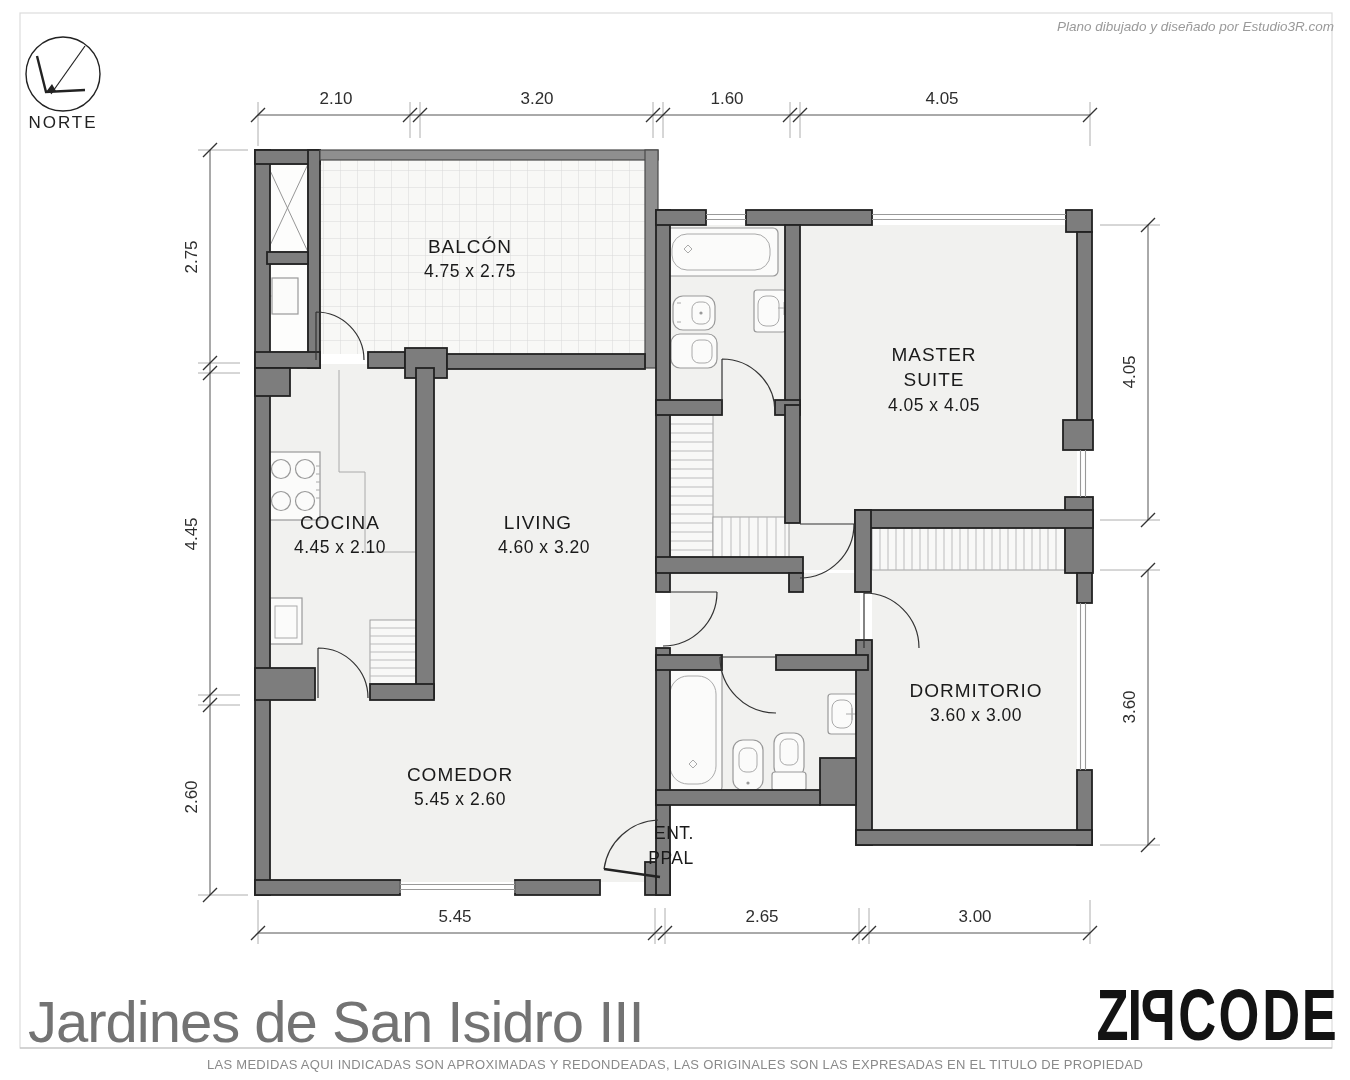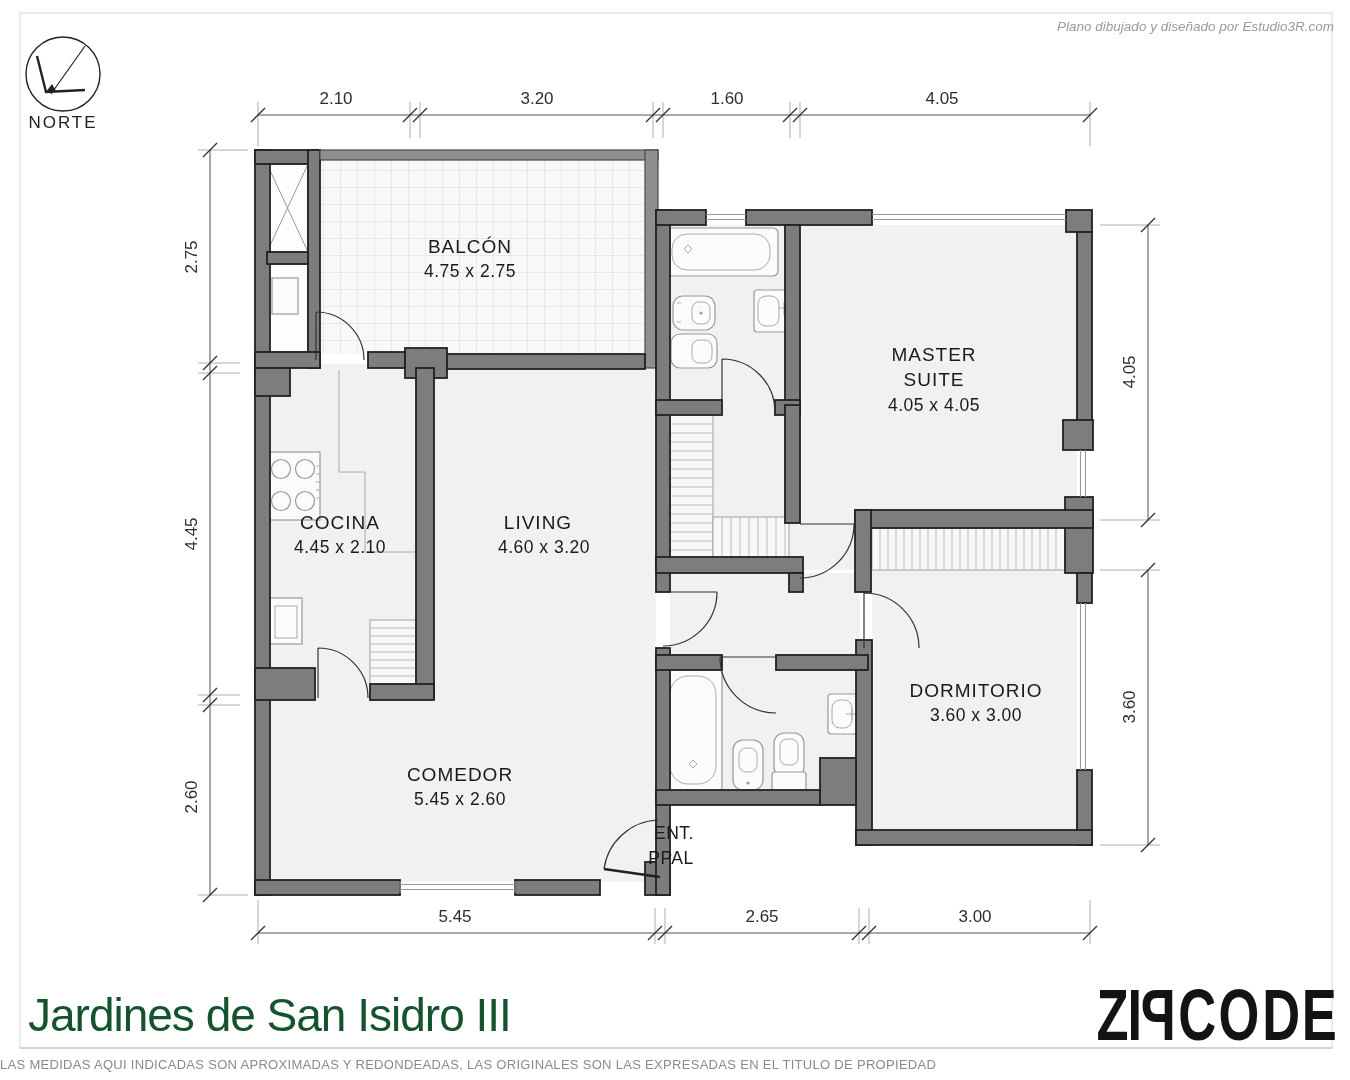--- a/index.html
+++ b/index.html
@@ -15,26 +15,26 @@
   .win{stroke:#999;stroke-width:1.1;}
   .dim{stroke:#555;stroke-width:1;}
   .ext{stroke:#999;stroke-width:0.8;}
   .tick{stroke:#333;stroke-width:1.4;}
   .dimtxt{font-size:17px;fill:#2e2e2e;}
   .roomname{font-size:19px;fill:#1a1a1a;letter-spacing:1px;}
   .roomsize{font-size:17.5px;fill:#1a1a1a;letter-spacing:0.5px;}
   .hatch{stroke:#b5b5b5;stroke-width:0.9;}
   .hatchbox{fill:#f8f8f7;stroke:#999;stroke-width:0.9;}
   #attribution{position:absolute;top:19px;right:16px;font-size:13.5px;color:#9a9a9a;font-style:italic;}
-  #plan-title{position:absolute;left:28px;top:988px;font-size:46px;color:#14532d;letter-spacing:-1px;}
+  #plan-title{position:absolute;left:28px;top:988px;font-size:58px;color:#737373;letter-spacing:-1px;}
   #logo{position:absolute;right:12px;top:980px;display:flex;align-items:flex-start;
         font-weight:bold;font-size:64px;color:#131313;line-height:1;}
   #logo span{display:inline-block;transform:scale(0.82,1.12);margin:0 -3px;transform-origin:center top;}
   #logo span.flip{transform:scale(-0.82,1.12);}
-  #disclaimer{position:absolute;left:0;top:1057px;width:100%;text-align:left;
+  #disclaimer{position:absolute;left:0;top:1057px;width:100%;text-align:center;
               font-size:13px;color:#8a8a8a;letter-spacing:0.3px;}
 </style>
 </head>
 <body>
 
 <div id="sheet">
 
 <svg width="1350" height="1080" viewBox="0 0 1350 1080">
   <defs>
     <pattern id="tiles" width="17" height="17" patternUnits="userSpaceOnUse">

